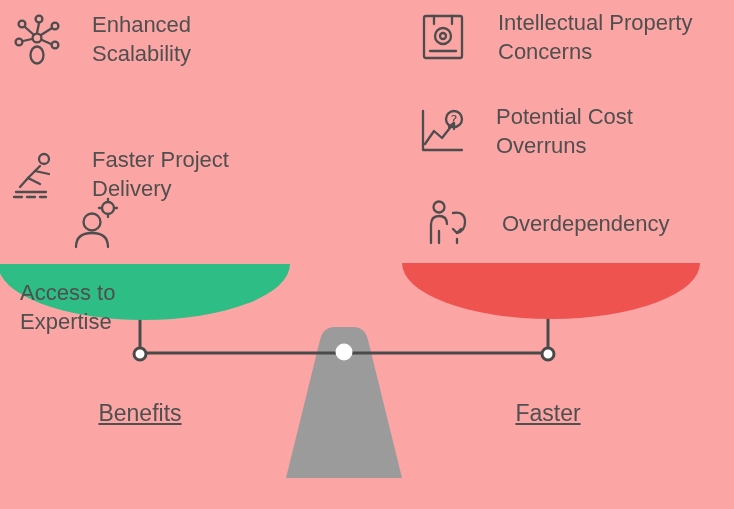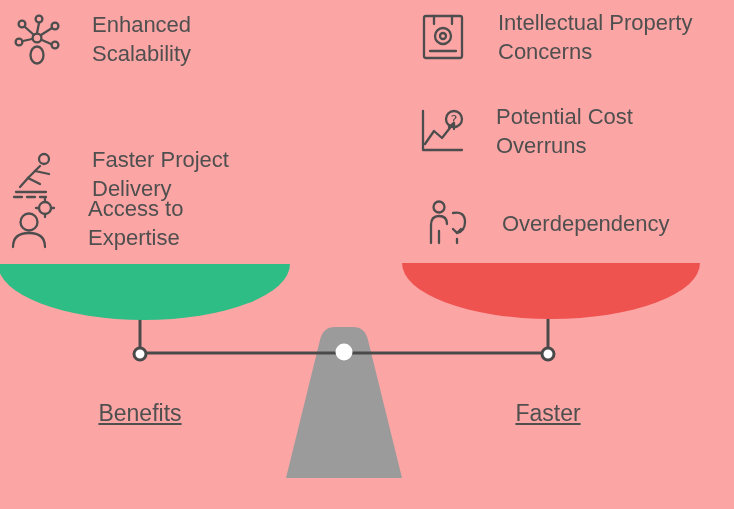--- a/index.html
+++ b/index.html
@@ -97,21 +97,21 @@
         <path d="M19,32 L11,41"></path>
         <line x1="7" y1="46" x2="37" y2="46"></line>
         <line x1="5" y1="51" x2="13" y2="51"></line>
         <line x1="18" y1="51" x2="26" y2="51"></line>
         <line x1="31" y1="51" x2="37" y2="51"></line>
       </svg>
     </span>
     <span class="label w150">Faster Project Delivery</span>
   </div>
 
-  <div class="item" style="left:4px;top:194px;">
+  <div class="item" style="left:20px;top:194px;flex-direction:column;">
     <span class="icon">
       <svg class="li" width="56" height="56" viewBox="0 0 56 56">
         <circle cx="40" cy="13" r="6"></circle>
         <line x1="40" y1="4" x2="40" y2="7"></line>
         <line x1="40" y1="19" x2="40" y2="22"></line>
         <line x1="31" y1="13" x2="34" y2="13"></line>
         <line x1="46" y1="13" x2="49" y2="13"></line>
         <circle cx="24" cy="27" r="8.5"></circle>
         <path d="M8,52 Q8,38 24,38 Q40,38 40,52"></path>
       </svg>

